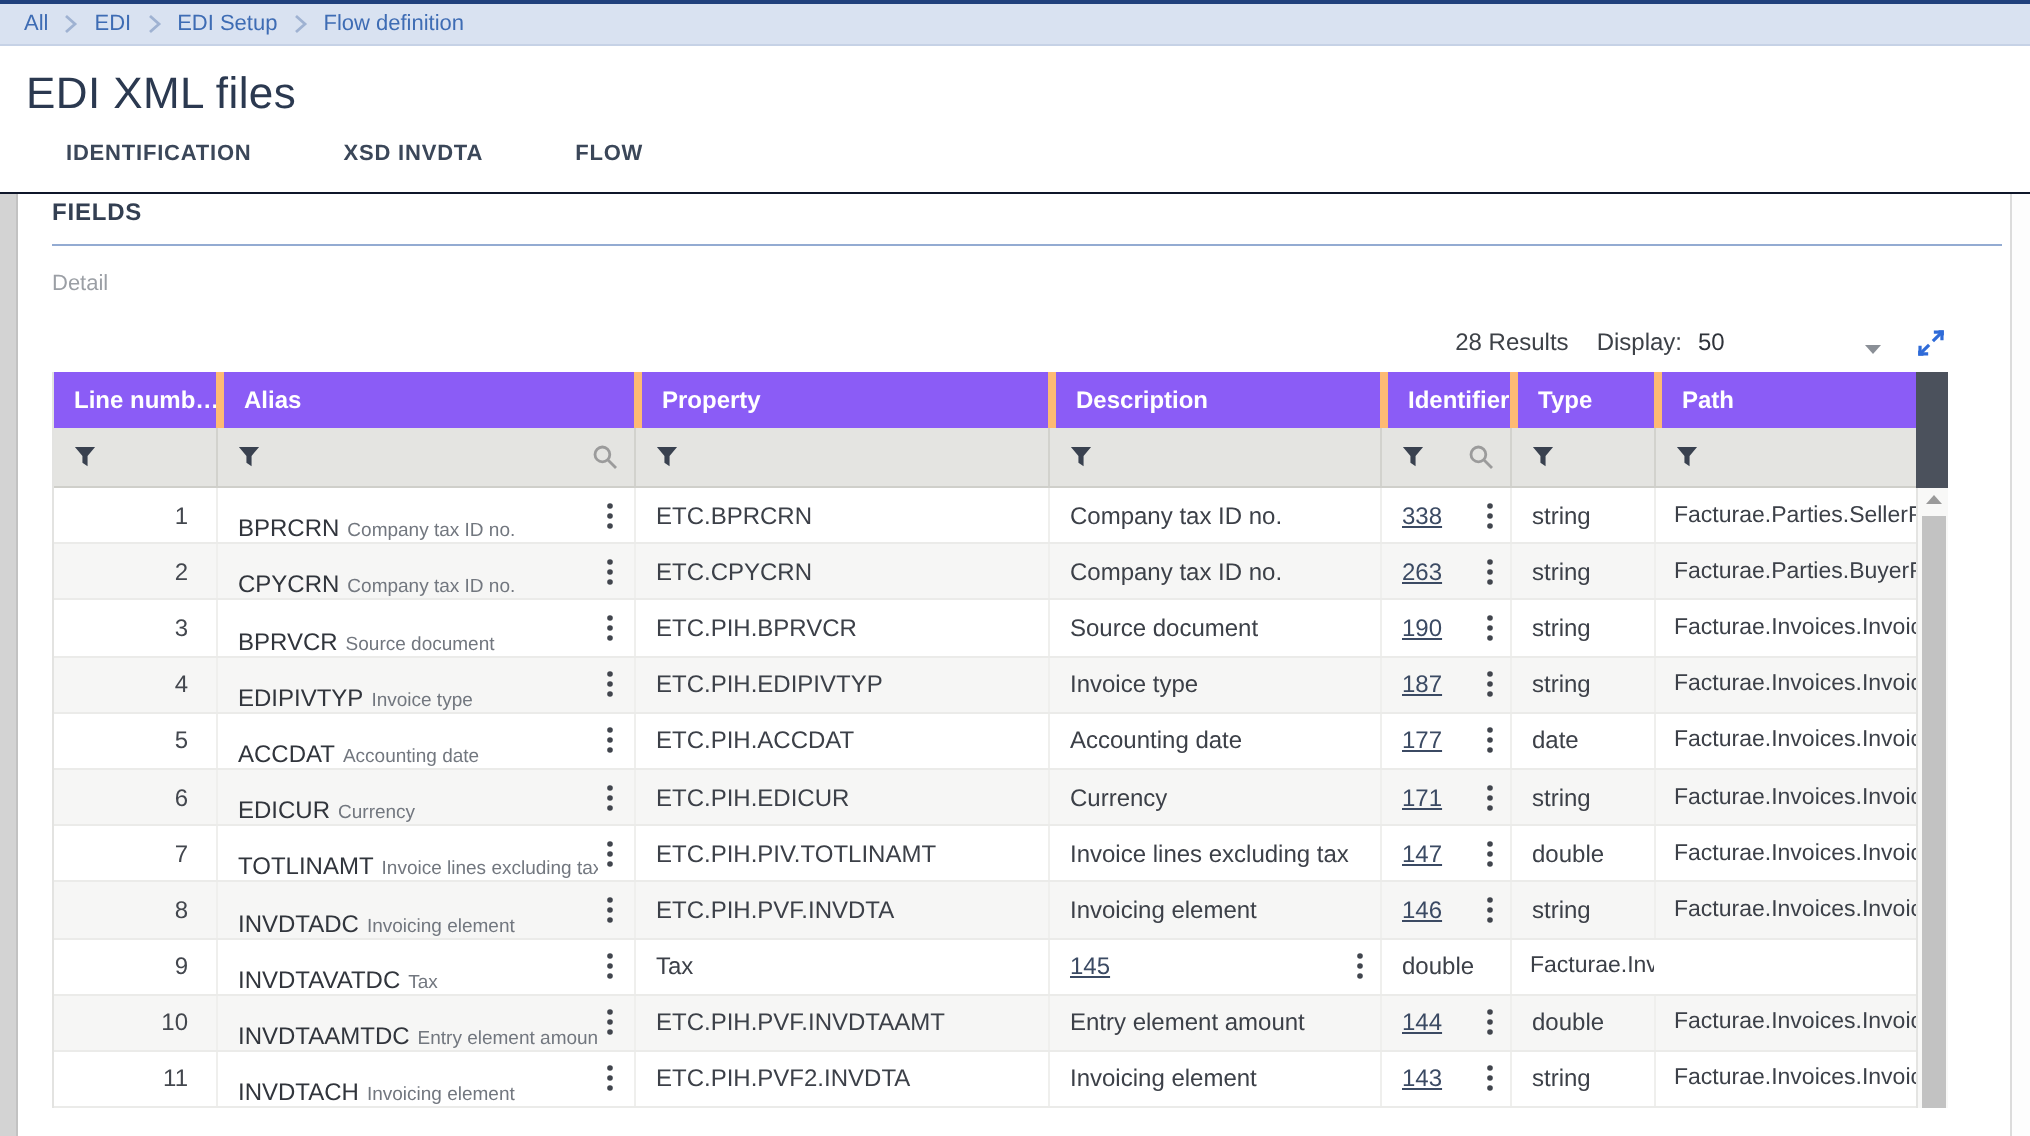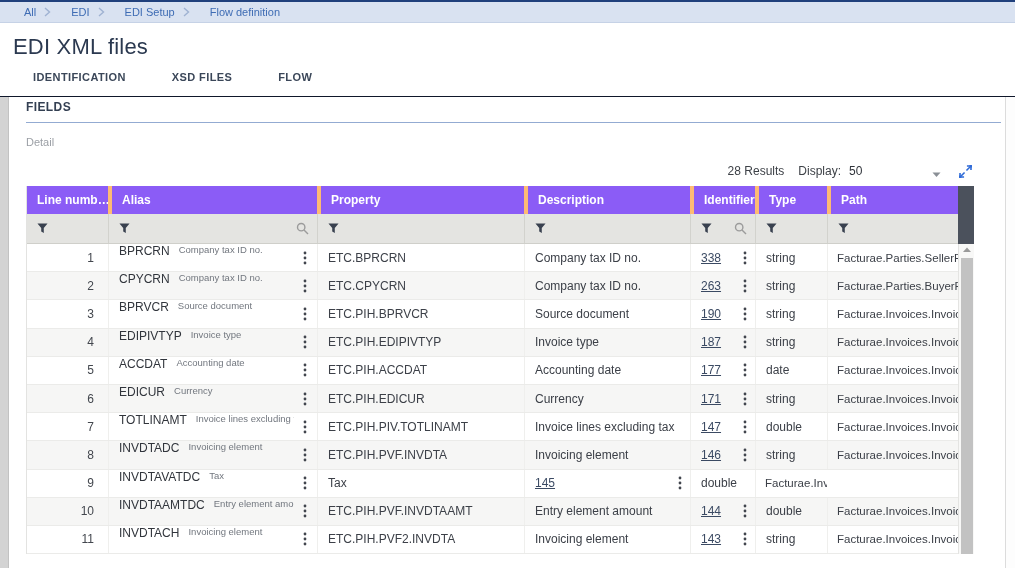--- a/index.html
+++ b/index.html
@@ -4,21 +4,21 @@
 <style>
   * { margin:0; padding:0; box-sizing:border-box; }
   html,body { width:1015px; height:568px; overflow:hidden; }
   body { font-family:"Liberation Sans","DejaVu Sans",sans-serif; background:#ffffff; color:#3c4048; }
   .page { position:relative; width:1015px; height:568px; background:#fff; overflow:hidden; }
 
   
   .topbar { height:23px; background:#d9e2f1; border-top:2px solid #20407c; border-bottom:1px solid #c6d2e6;
             display:flex; align-items:center; padding-left:12px; font-size:11px; }
   .crumb-item { display:flex; align-items:center; }
-  .crumb { color:#3e6cb4; cursor:pointer;margin-left:12px; }
+  .crumb { color:#3e6cb4; cursor:pointer; }
   .crumb-sep { margin:0 8px; display:flex; align-items:center; }
   .crumb-item:last-child .crumb-sep { display:none; }
 
   
   .hdr { background:#fff; height:74px; border-bottom:1px solid #0f172a; position:relative; }
   .ttl { font-size:22px; font-weight:400; color:#2b3950; padding:11px 0 0 13px; letter-spacing:0.2px; }
   .tabs { position:absolute; left:33px; bottom:0; display:flex; gap:46px; height:34px; }
   .tab { position:relative; font-size:11px; font-weight:600; letter-spacing:0.4px; color:#3b4759;
          padding-top:9px; cursor:pointer; }
   .tab.active { color:#a50064; }
@@ -56,21 +56,21 @@
   .tfilter .fcell:first-child { border-left:none; }
   .ficon-right { margin-left:auto; margin-right:8px; display:flex; align-items:center; }
 
   .tbody .trow { height:28.2px; border-bottom:1px solid #ebebe9; background:#fff; cursor:pointer; }
   .tbody .trow.alt { background:#f6f6f5; }
   .cell, .dcell { overflow:hidden; }
   .dcell { display:flex; align-items:center; font-size:12px; color:#3c4048; padding-left:10px;
            border-left:1px solid #efefed; white-space:nowrap; }
   .dcell:first-child { border-left:none; }
   .c-line { justify-content:flex-end; padding-right:14px; padding-left:0; color:#43474e; }
-  .c-alias { display:flex; align-items:flex-start; gap:9px; padding-right:4px; }
+  .c-alias { display:flex; align-items:flex-end; gap:4px; padding-right:4px; }
   .alias-code { font-size:12px; color:#31353c; flex:none; }
   .alias-desc { font-size:9.5px; color:#72777f; overflow:hidden; white-space:nowrap; flex:1; }
   .kebab { flex:none; margin-left:auto; margin-right:6px; display:flex; align-items:center; align-self:center; cursor:pointer; }
   .c-ident { padding-right:2px; }
   .id-link { color:#3b4a63; text-decoration:underline; cursor:pointer; }
   .c-path { font-size:11.5px; padding-left:9px; }
 
   
   .vscroll { position:absolute; top:0; right:0; width:16px; height:368px; }
   .vscroll-head { height:58px; background:#4b515c; }
@@ -117,21 +117,21 @@
     </div>
 
   <div class="hdr">
     <div class="ttl">EDI XML files</div>
     <div class="tabs">
         <div class="tab">
         <span>IDENTIFICATION</span>
         
       </div>
         <div class="tab alt">
-        <span>XSD FILES</span>
+        <span>XSD INVDTA</span>
         
       </div>
         <div class="tab alt">
         <span>FLOW</span>
         
       </div>
       </div>
   </div>
 
   <div class="content">

